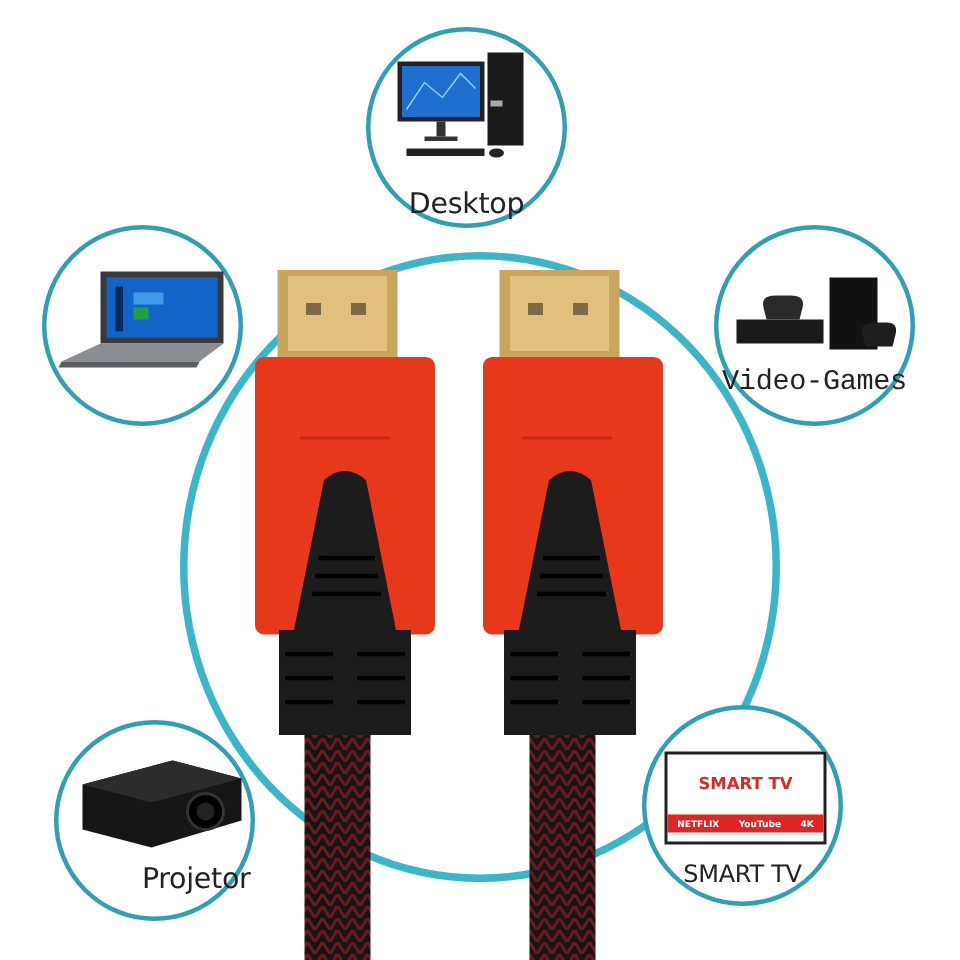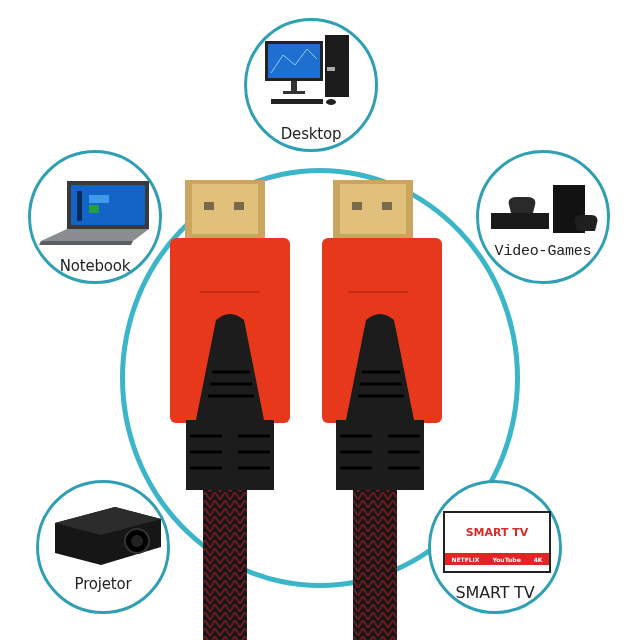--- a/index.html
+++ b/index.html
@@ -1,20 +1,20 @@
 <!DOCTYPE html>
 <html><head>
 <meta charset="utf-8">
 <style>
   html,body{margin:0;padding:0;background:#fff;}
   body{width:640px;height:640px;position:relative;overflow:hidden;font-family:"DejaVu Sans","Liberation Sans",sans-serif;}
   .stage{position:absolute;left:0;top:0;width:640px;height:640px;}
   .big-ring{position:absolute;left:120px;top:168px;width:400px;height:420px;border:5px solid #3bb6c9;border-radius:50%;box-sizing:border-box;}
   .node{position:absolute;width:134px;height:134px;border-radius:50%;background:#fff;border:3px solid #2f9fb4;box-sizing:border-box;}
-  .node .label{position:absolute;left:0;right:0;text-align:center;font-size:15px;color:#222;letter-spacing:-0.2px;}
+  .node .label{position:absolute;left:0;right:0;text-align:center;font-size:19px;color:#222;letter-spacing:-0.2px;}
   .node svg{position:absolute;}
   
   .cable{position:absolute;}
 </style>
 </head>
 <body>
 
 <div class="stage">
 
   <div class="big-ring"></div>
@@ -99,44 +99,43 @@
   <div class="node" style="left:28px;top:150px;">
     <svg style="left:6px;top:26px" width="120" height="70" viewBox="0 0 120 70">
       <path d="M30 2 L112 2 L112 50 L30 50 Z" fill="#3a3a3a"></path>
       <rect x="34" y="6" width="74" height="40" fill="#1464c8"></rect>
       <rect x="40" y="12" width="5" height="30" fill="#0a2a5a"></rect>
       <rect x="52" y="16" width="20" height="8" fill="#3d9be9"></rect>
       <rect x="52" y="26" width="10" height="8" fill="#20a040"></rect>
       <path d="M30 50 L112 50 L96 62 L4 62 Z" fill="#8a8d92"></path>
       <path d="M4 62 L96 62 L94 66 L2 66 Z" fill="#5b5e62"></path>
     </svg>
-    <div class="label" style="top:104px;">Notebook</div>
   </div>
 
   <div class="node" style="left:476px;top:150px;font-family:Liberation Mono, monospace;">
     <svg style="left:8px;top:26px" width="118" height="60" viewBox="0 0 118 60">
       <rect x="4" y="34" width="58" height="16" fill="#1a1a1a"></rect>
       <path d="M22 26 Q20 18 30 18 L40 18 Q50 18 48 26 L46 34 L24 34 Z" fill="#2a2a2a"></path>
       <rect x="66" y="6" width="32" height="48" fill="#121212"></rect>
       <path d="M88 44 Q86 36 96 36 L104 36 Q112 36 110 44 L108 52 L90 52 Z" fill="#1f1f1f"></path>
     </svg>
     <div class="label" style="top:90px;">Video-Games</div>
   </div>
 
   <div class="node" style="left:36px;top:480px;">
     <svg style="left:6px;top:18px" width="120" height="70" viewBox="0 0 120 70">
       <path d="M10 22 L70 6 L116 18 L116 46 L56 64 L10 52 Z" fill="#161616"></path>
       <path d="M10 22 L70 6 L116 18 L56 34 Z" fill="#2c2c2c"></path>
       <circle cx="92" cy="40" r="12" fill="#000" stroke="#333" stroke-width="2"></circle>
       <circle cx="92" cy="40" r="6" fill="#222"></circle>
     </svg>
-    <div class="label" style="top:92px;">Projetor</div>
+    <div class="label" style="top:92px;text-align:right;">Projetor</div>
   </div>
 
-  <div class="node" style="left:428px;top:480px;">
+  <div class="node" style="left:428px;top:470px;">
     <div style="position:absolute;left:12px;top:28px;width:108px;height:62px;border:2px solid #222;background:#fff;box-sizing:border-box;">
       <div style="position:absolute;left:0;right:0;top:13px;text-align:center;color:#d92a2a;font-weight:bold;font-size:11px;">SMART TV</div>
       <div style="position:absolute;left:0;right:0;top:40px;height:12px;background:#e02525;display:flex;justify-content:space-around;align-items:center;font-size:6px;color:#fff;font-weight:bold;">
         <span>NETFLIX</span>
         <span>YouTube</span>
         <span>4K</span>
       </div>
     </div>
     <div class="label" style="top:100px;font-size:16px;">SMART TV</div>
   </div>

